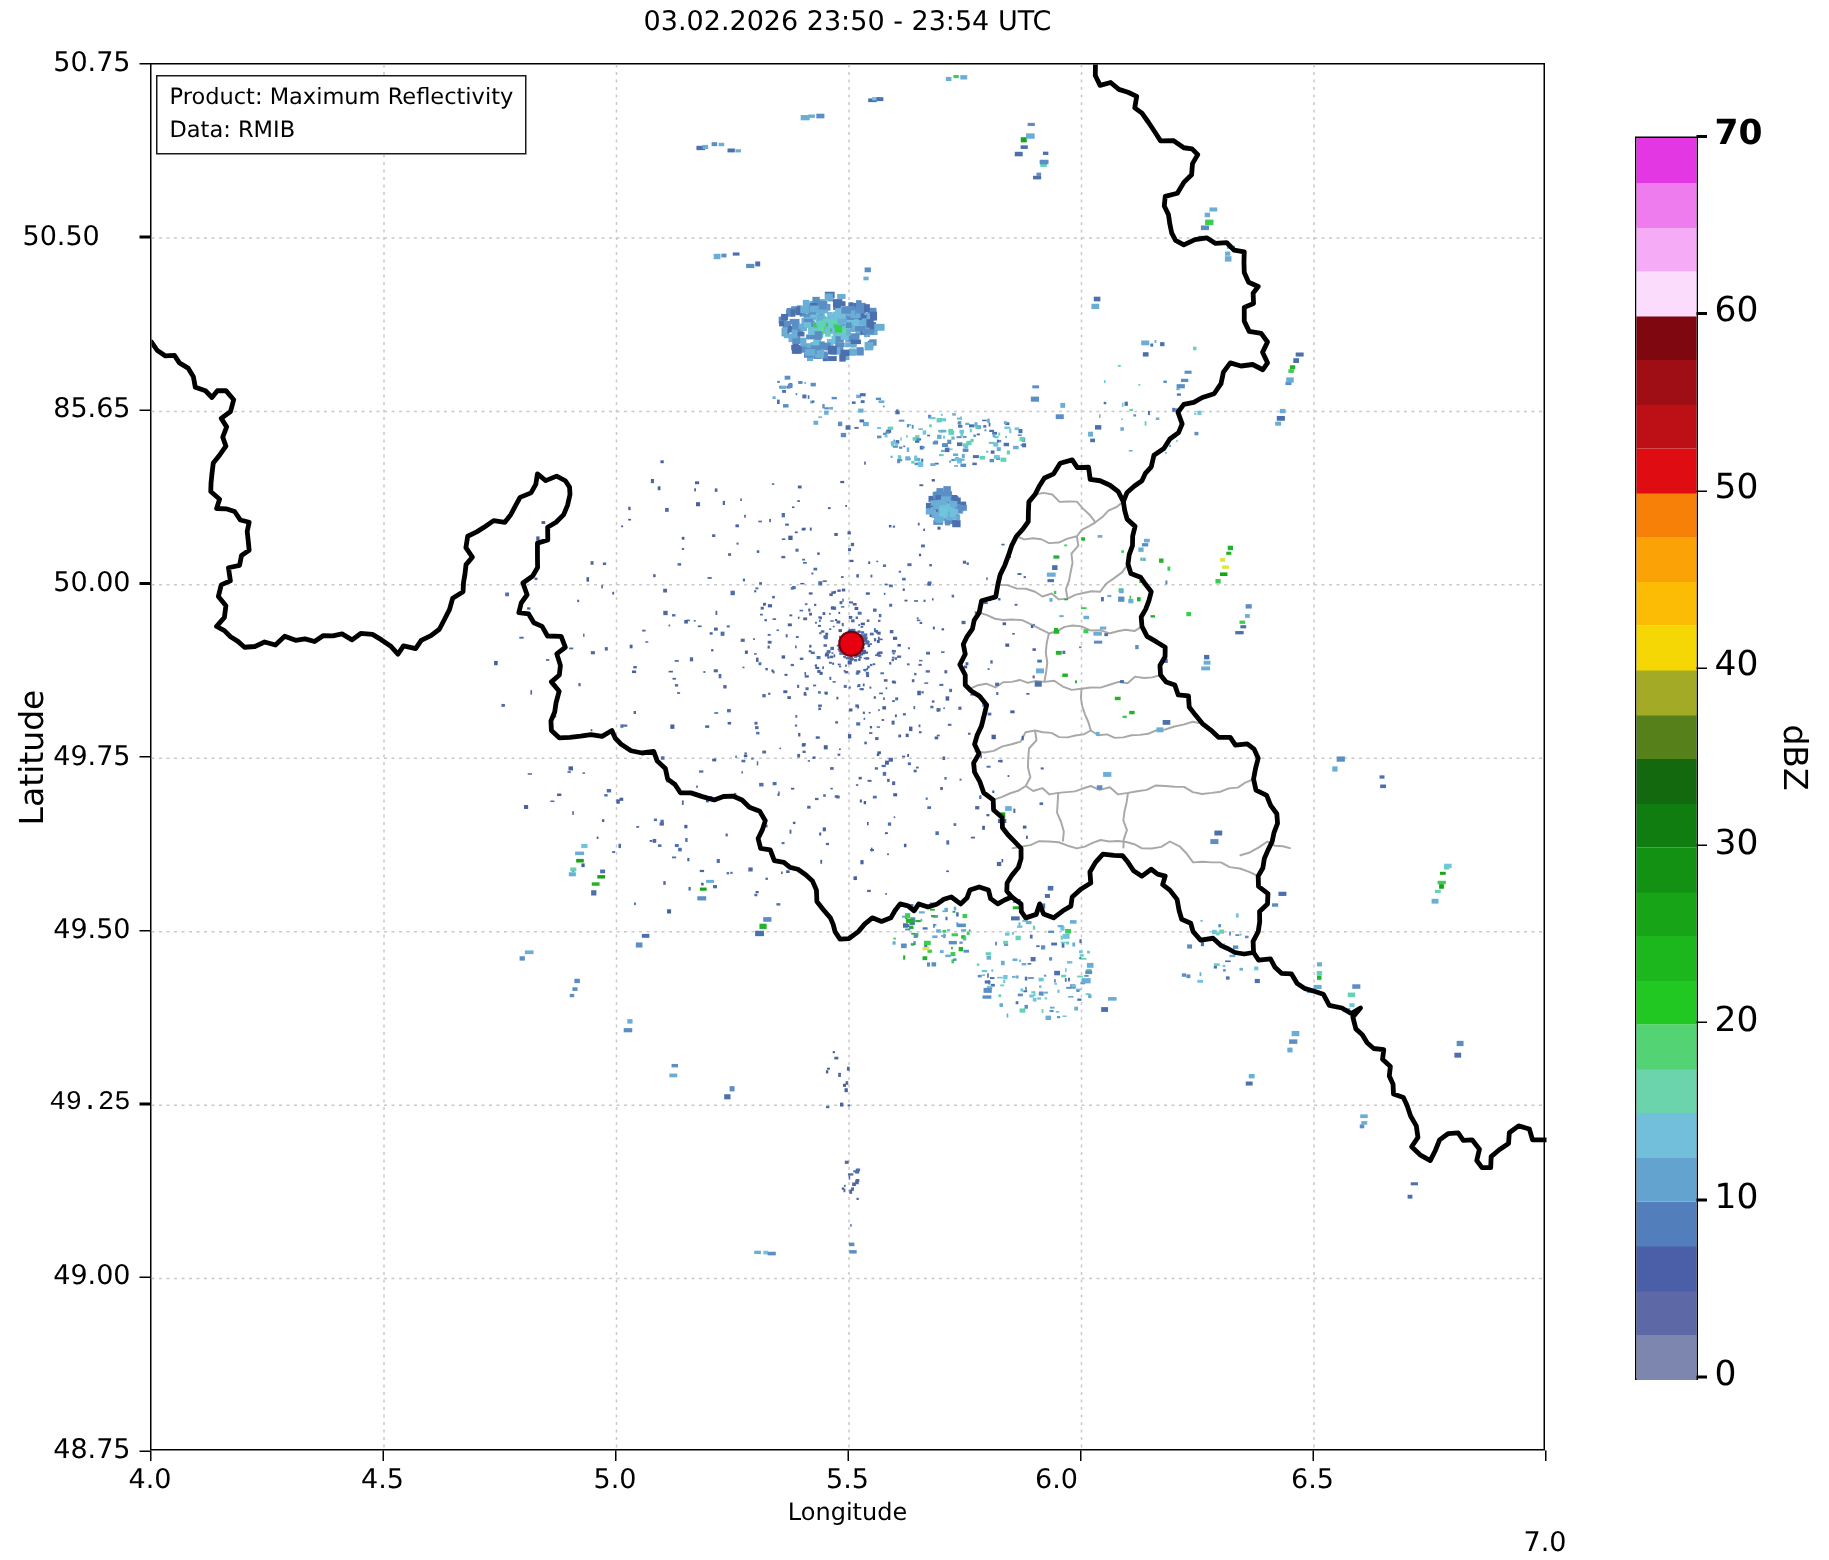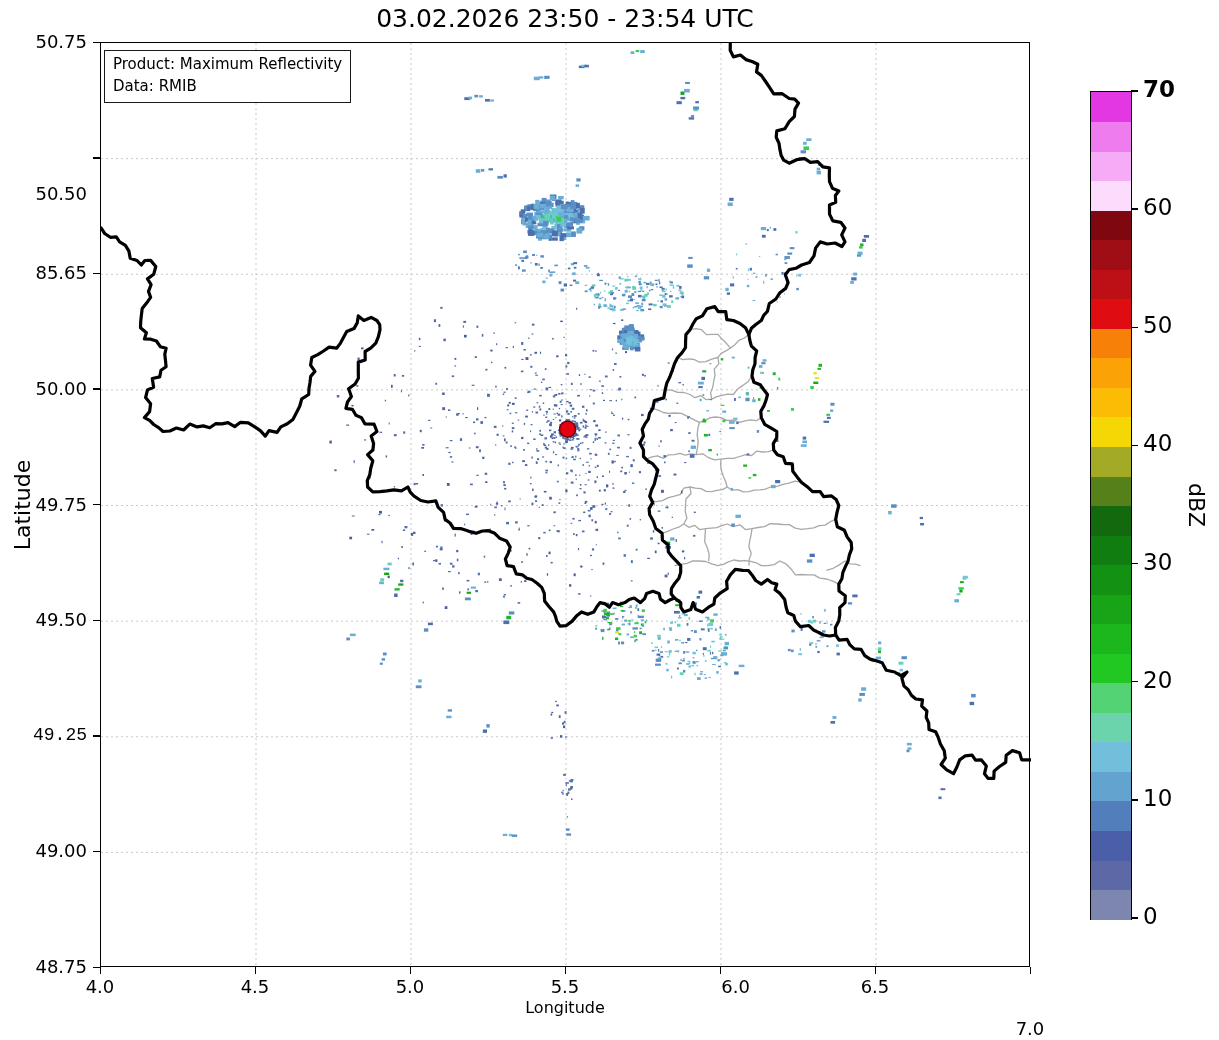--- a/index.html
+++ b/index.html
@@ -1,19 +1,19 @@
 <!DOCTYPE html>
 <html><head>
 <meta charset="utf-8">
 <style>
   html,body{margin:0;padding:0;background:#ffffff;}
   .page{position:relative;width:1219px;height:1040px;background:#ffffff;
         font-family:"DejaVu Sans","Liberation Sans",sans-serif;color:#000;overflow:hidden;}
   .title{position:absolute;left:100px;top:4px;width:930px;text-align:center;
-         font-size:25px;white-space:nowrap;}
+         font-size:18px;white-space:nowrap;}
   .plot{position:absolute;left:100px;top:42px;width:930px;height:925px;
         border:1.8px solid #000;box-sizing:border-box;background:#fff;}
   .plot svg{position:absolute;left:0;top:0;}
   .prodbox{position:absolute;left:104px;top:50px;background:#fff;border:1.4px solid #1a1a1a;
            padding:3px 8px 4px 8px;font-size:15px;line-height:1.45;z-index:5;}
   .xlabel{position:absolute;left:100px;top:998px;width:930px;text-align:center;font-size:16px;}
   .ylabel{position:absolute;left:22px;top:505px;transform:translate(-50%,-50%) rotate(-90deg);
           font-size:22px;white-space:nowrap;}
   .cblabel{position:absolute;left:1196px;top:505px;transform:translate(-50%,-50%) rotate(90deg);
           font-size:22px;white-space:nowrap;}
@@ -1858,21 +1858,21 @@
   <div id="xticks">
       <div class="tickmark" style="left: 99.5px; top: 967px; width: 1.4px; height: 7px;"></div>
       <div class="ticklabel" style="left: 70px; top: 976px; width: 60px; text-align: center;">4.0</div>
       <div class="tickmark" style="left: 254.5px; top: 967px; width: 1.4px; height: 7px;"></div>
       <div class="ticklabel" style="left: 225px; top: 976px; width: 60px; text-align: center;">4.5</div>
       <div class="tickmark" style="left: 409.5px; top: 967px; width: 1.4px; height: 7px;"></div>
       <div class="ticklabel" style="left: 380px; top: 976px; width: 60px; text-align: center;">5.0</div>
       <div class="tickmark" style="left: 564.5px; top: 967px; width: 1.4px; height: 7px;"></div>
       <div class="ticklabel" style="left: 535px; top: 976px; width: 60px; text-align: center;">5.5</div>
       <div class="tickmark" style="left: 719.5px; top: 967px; width: 1.4px; height: 7px;"></div>
-      <div class="ticklabel" style="left: 690px; top: 976px; width: 60px; text-align: right;">6.0</div>
+      <div class="ticklabel" style="left: 690px; top: 976px; width: 60px; text-align: left;">6.0</div>
       <div class="tickmark" style="left: 874.5px; top: 967px; width: 1.4px; height: 7px;"></div>
       <div class="ticklabel" style="left: 845px; top: 976px; width: 60px; text-align: center;">6.5</div>
       <div class="tickmark" style="left: 1029.5px; top: 967px; width: 1.4px; height: 7px;"></div>
       <div class="ticklabel" style="left: 1000px; top: 976px; width: 60px; text-align: center; margin-top: 42px;">7.0</div>
     </div>
   <div id="yticks">
       <div class="tickmark" style="left: 93px; top: 966.5px; width: 7px; height: 1.4px;"></div>
       <div class="ticklabel" style="left: 15px; top: 956px; width: 72px; text-align: right;">48.75</div>
       <div class="tickmark" style="left: 93px; top: 850.875px; width: 7px; height: 1.4px;"></div>
       <div class="ticklabel" style="left: 15px; top: 840.375px; width: 72px; text-align: right;">49.00</div>
@@ -1880,21 +1880,21 @@
       <div class="ticklabel" style="left: 15px; top: 724.75px; width: 72px; text-align: right; font-family: Liberation Mono, monospace;">49.25</div>
       <div class="tickmark" style="left: 93px; top: 619.625px; width: 7px; height: 1.4px;"></div>
       <div class="ticklabel" style="left: 15px; top: 609.125px; width: 72px; text-align: right;">49.50</div>
       <div class="tickmark" style="left: 93px; top: 504px; width: 7px; height: 1.4px;"></div>
       <div class="ticklabel" style="left: 15px; top: 493.5px; width: 72px; text-align: right;">49.75</div>
       <div class="tickmark" style="left: 93px; top: 388.375px; width: 7px; height: 1.4px;"></div>
       <div class="ticklabel" style="left: 15px; top: 377.875px; width: 72px; text-align: right;">50.00</div>
       <div class="tickmark" style="left: 93px; top: 272.75px; width: 7px; height: 1.4px;"></div>
       <div class="ticklabel" style="left: 15px; top: 262.25px; width: 72px; text-align: right;">85.65</div>
       <div class="tickmark" style="left: 93px; top: 157.125px; width: 7px; height: 1.4px;"></div>
-      <div class="ticklabel" style="left: 15px; top: 146.625px; width: 72px; text-align: right; margin-top: 36px;">50.50</div>
+      <div class="ticklabel" style="left: 15px; top: 146.625px; width: 72px; text-align: left;">50.50</div>
       <div class="tickmark" style="left: 93px; top: 41.5px; width: 7px; height: 1.4px;"></div>
       <div class="ticklabel" style="left: 15px; top: 31px; width: 72px; text-align: right;">50.75</div>
     </div>
 
   <div class="colorbar" id="cbar">
       <div class="cb-band" style="top: 797.46px; height: 30.14px; background: rgb(125, 134, 174);"></div>
       <div class="cb-band" style="top: 767.93px; height: 30.14px; background: rgb(93, 104, 166);"></div>
       <div class="cb-band" style="top: 738.39px; height: 30.14px; background: rgb(75, 94, 168);"></div>
       <div class="cb-band" style="top: 708.86px; height: 30.14px; background: rgb(82, 127, 188);"></div>
       <div class="cb-band" style="top: 679.32px; height: 30.14px; background: rgb(99, 163, 208);"></div>

